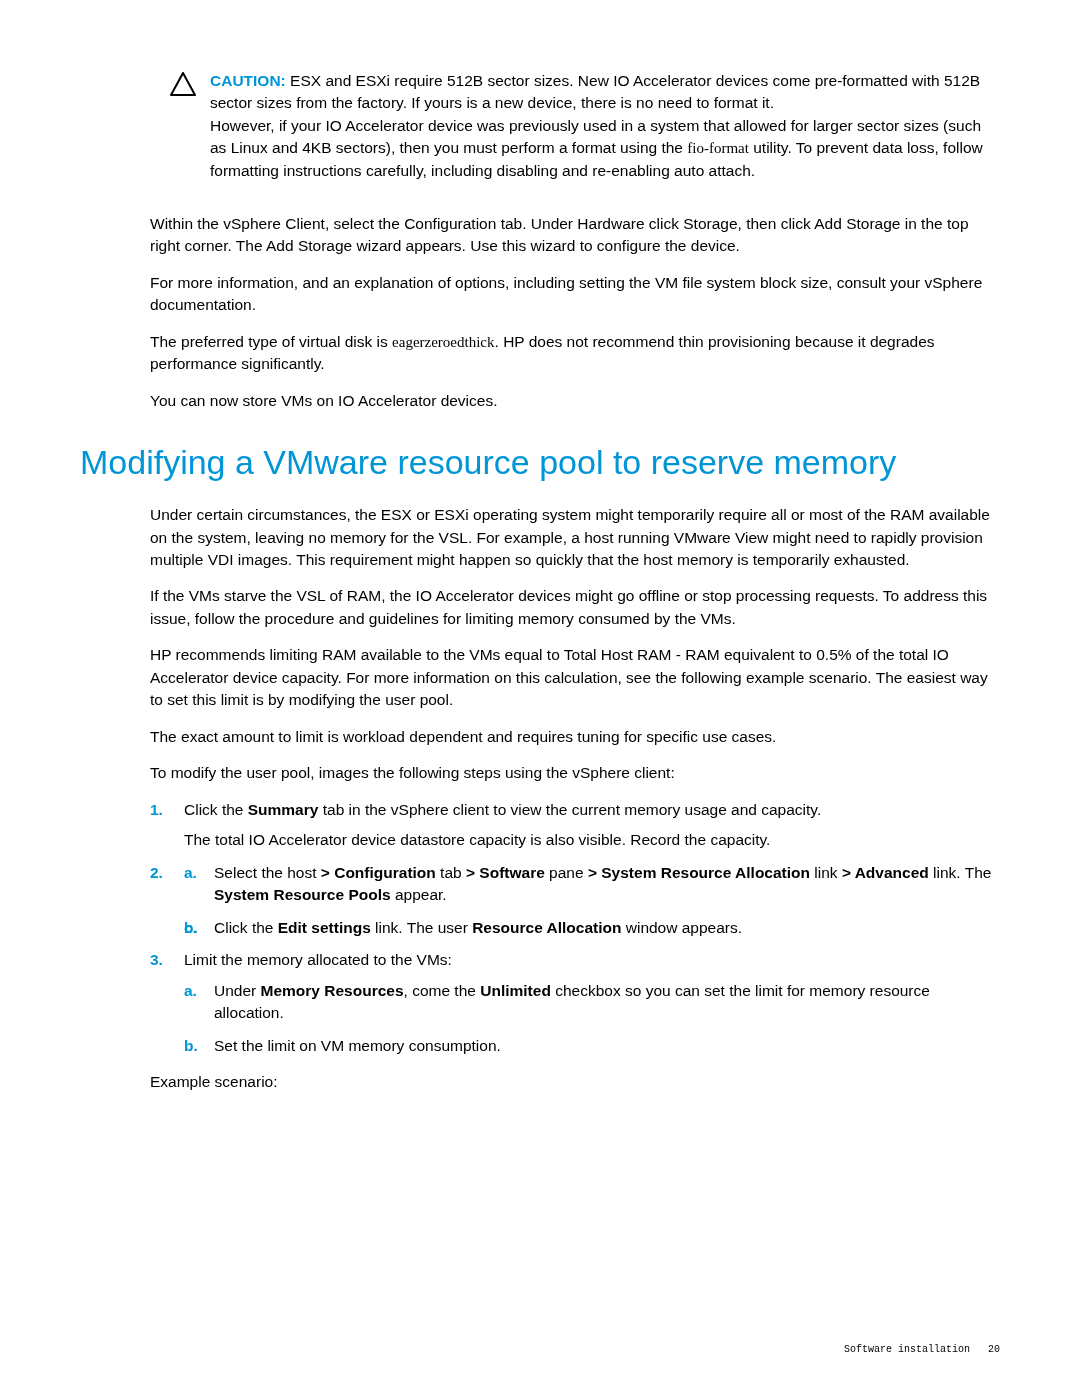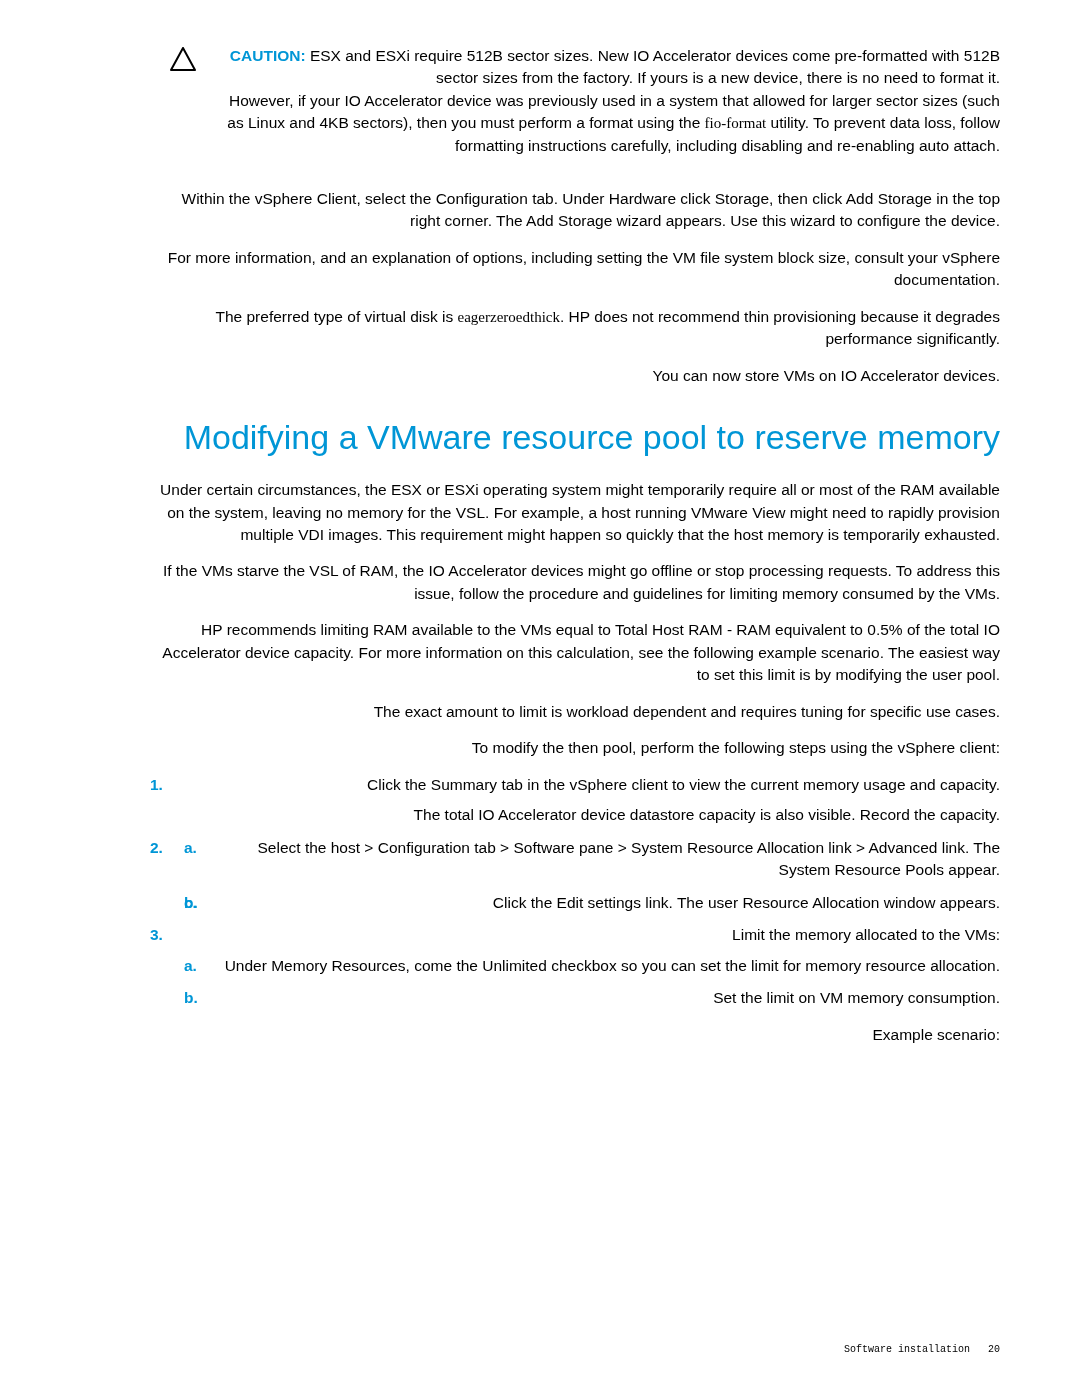--- a/index.html
+++ b/index.html
@@ -8,23 +8,22 @@
     background: #fff;
     font-family: Arial, Helvetica, sans-serif;
     color: #000;
     font-size: 15.5px;
     line-height: 1.45;
   }
   .page {
     width: 1080px;
     min-height: 1397px;
     box-sizing: border-box;
-    padding: 45px 80px 40px 80px;
+    padding: 70px 80px 40px 80px;
     position: relative;
-    text-align: right;
   }
 
   
   .caution-wrap {
     display: flex;
     align-items: flex-start;
     margin-left: 90px;
     margin-bottom: 30px;
   }
   .caution-icon {
@@ -97,21 +96,21 @@
     margin-bottom: 10px;
   }
   ol.lvl2 > li > .num {
     position: absolute;
     left: 0;
     top: 0;
     font-weight: 700;
     color: #0096D6;
   }
 
-  b, strong { font-weight: 400; }
+  b, strong { font-weight: 700; }
 
   
   .footer {
     position: absolute;
     bottom: 40px;
     right: 80px;
     font-size: 10px;
     font-family: Liberation Mono, monospace;
   }
 </style>
@@ -142,21 +141,21 @@
     <p>You can now store VMs on IO Accelerator devices.</p>
   </div>
 
   <h1 class="section">Modifying a VMware resource pool to reserve memory</h1>
 
   <div class="body-block">
     <p>Under certain circumstances, the ESX or ESXi operating system might temporarily require all or most of the RAM available on the system, leaving no memory for the VSL. For example, a host running VMware View might need to rapidly provision multiple VDI images. This requirement might happen so quickly that the host memory is temporarily exhausted.</p>
     <p>If the VMs starve the VSL of RAM, the IO Accelerator devices might go offline or stop processing requests. To address this issue, follow the procedure and guidelines for limiting memory consumed by the VMs.</p>
     <p>HP recommends limiting RAM available to the VMs equal to Total Host RAM - RAM equivalent to 0.5% of the total IO Accelerator device capacity. For more information on this calculation, see the following example scenario. The easiest way to set this limit is by modifying the user pool.</p>
     <p>The exact amount to limit is workload dependent and requires tuning for specific use cases.</p>
-    <p>To modify the then pool, perform the following steps using the vSphere client:</p>
+    <p>To modify the user pool, images the following steps using the vSphere client:</p>
 
     <ol class="lvl1">
 
       <li>
         <span class="num">1.</span>
         <p>
           <span>Click the </span><b>Summary</b><span> tab in the vSphere client to view the current memory usage and capacity.</span>
         </p>
         <p>The total IO Accelerator device datastore capacity is also visible. Record the capacity.</p>
       </li>

